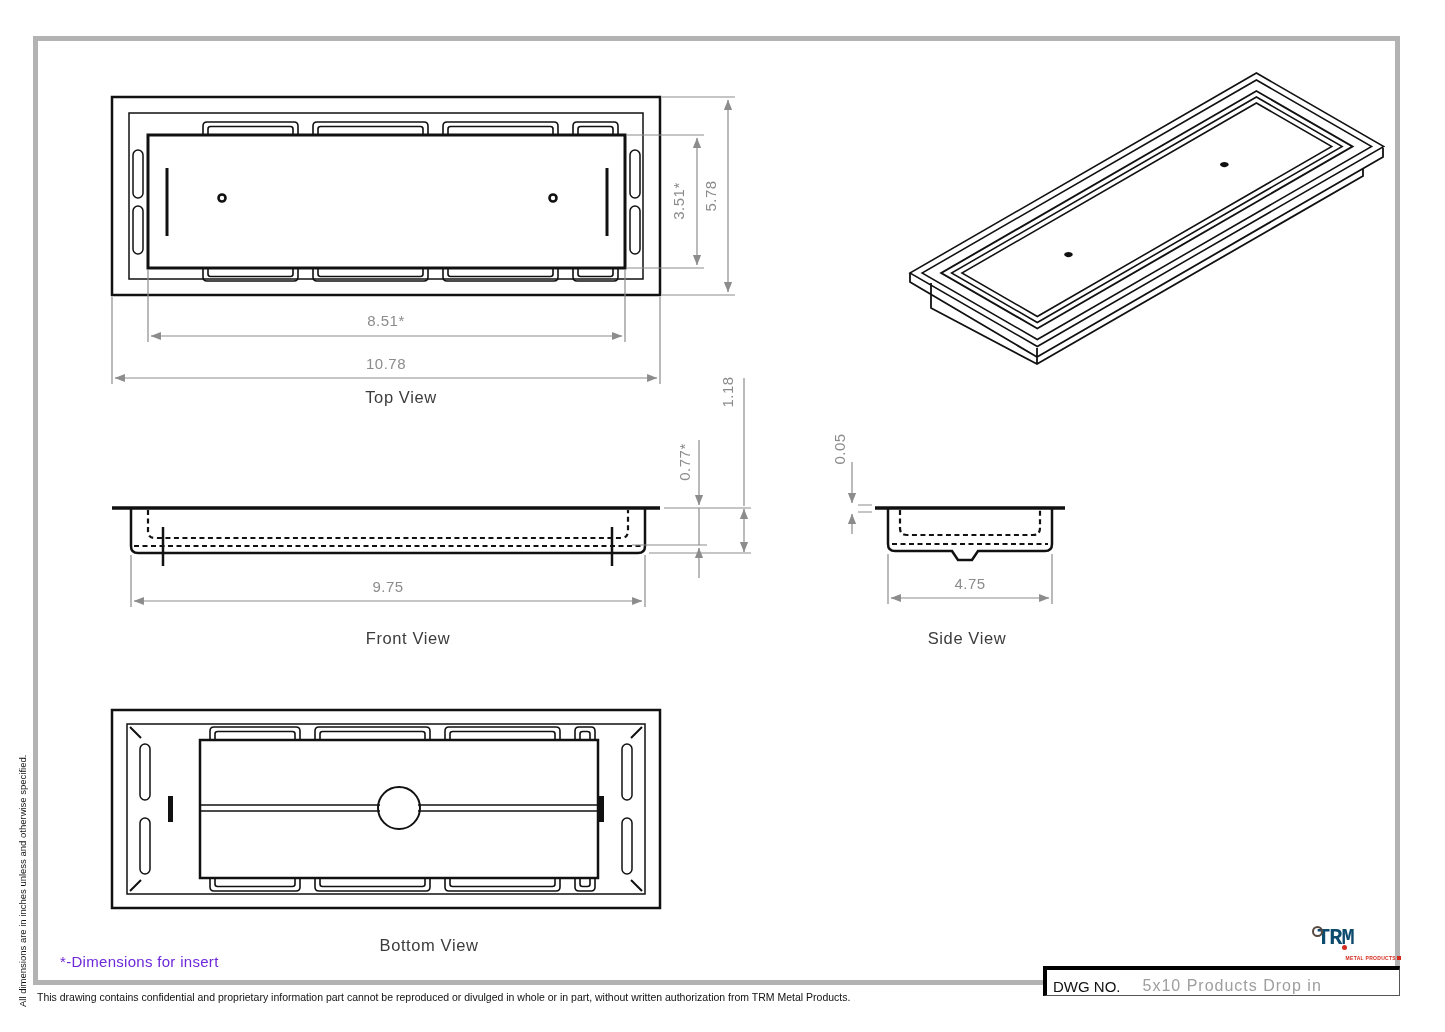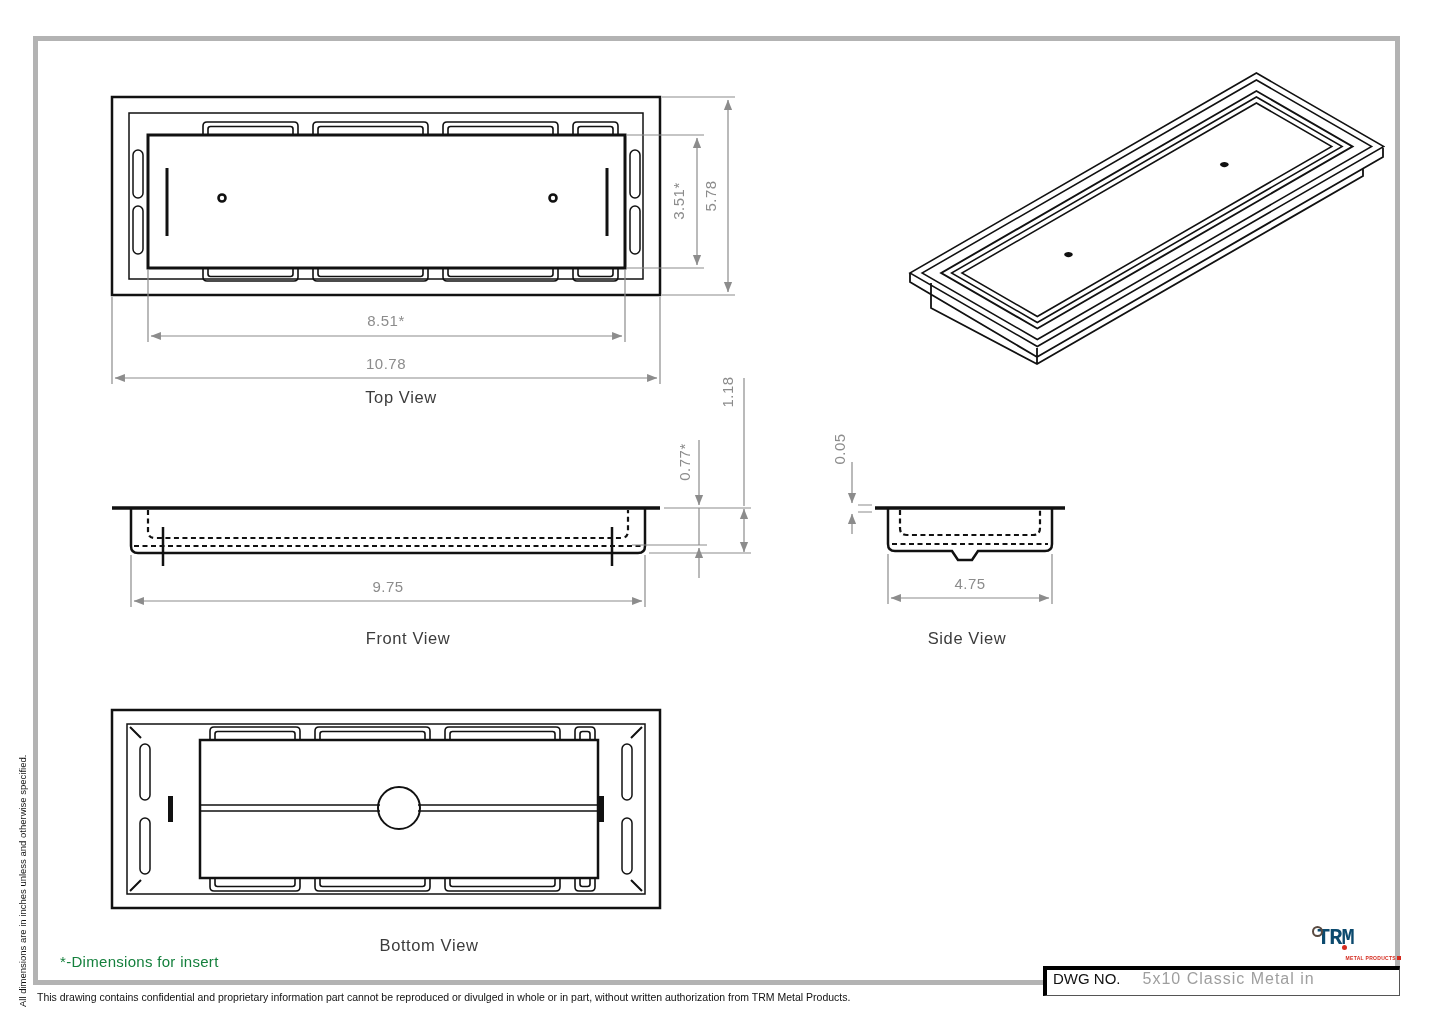--- a/index.html
+++ b/index.html
@@ -4,28 +4,28 @@
 <style>
   html,body{margin:0;padding:0;background:#fff;}
   body{width:1445px;height:1032px;position:relative;overflow:hidden;
        font-family:"Liberation Sans",sans-serif;}
   .sheet-border{position:absolute;left:33px;top:36px;width:1367px;height:949px;
        border:5px solid #b3b3b3;box-sizing:border-box;}
   svg{position:absolute;left:0;top:0;}
   svg text{font-family:"Liberation Sans",sans-serif;}
   .dim{font-size:15px;fill:#8c8c8c;letter-spacing:.5px;}
   .vlabel{font-size:16.5px;fill:#3c3c3c;letter-spacing:.6px;}
-  .note-insert{position:absolute;left:60px;top:953px;font-size:15px;color:#15803d;letter-spacing:.3px;}
+  .note-insert{position:absolute;left:60px;top:953px;font-size:15px;color:#6d28d9;letter-spacing:.3px;}
   .units-note{position:absolute;left:17px;top:1007px;transform:rotate(-90deg);
        transform-origin:0 0;font-size:9.5px;color:#111;white-space:nowrap;}
   .disclaimer{position:absolute;left:37px;top:991px;font-size:10.5px;color:#111;white-space:nowrap;}
   .title-block{position:absolute;left:1043px;top:966px;width:357px;height:30px;
        background:#fff;border-top:4px solid #000;border-left:4px solid #000;
        border-right:1.5px solid #555;border-bottom:1.5px solid #555;
-       box-sizing:border-box;display:flex;align-items:flex-start;}
+       box-sizing:border-box;display:flex;align-items:flex-end;}
   .dwg-label{font-size:15px;color:#111;margin-left:6px;font-weight:500;}
   .dwg-value{font-size:16px;color:#9e9e9e;margin-left:22px;letter-spacing:1px;}
   .logo{position:absolute;left:1317px;top:928px;width:86px;height:38px;}
   .logo-text{font-size:22px;font-weight:bold;color:#0c4a6e;letter-spacing:-1px;line-height:1;
        font-family:Liberation Mono, monospace;}
   .logo-ring{position:absolute;left:-5px;top:-2px;width:7px;height:7px;
        border:2.2px solid #594a41;border-radius:50%;}
   .logo-dot{position:absolute;left:25px;top:17px;width:5px;height:5px;
        background:#d42a1e;border-radius:50%;}
   .logo-tagline{position:absolute;right:2px;top:27px;font-size:5px;font-weight:bold;
@@ -152,21 +152,21 @@
     <path d="M910,273 L910,282 L1037,357 L1037,348 M1037,357 L1383,157 L1383,148 M931,283 L931,308 L1037,364 L1363,176 L1363,168 M1037,364 L1037,352"></path>
   </g>
 </svg>
 
 <div class="note-insert">*-Dimensions for insert</div>
 <div class="units-note">All dimensions are in inches unless and otherwise specified.</div>
 <div class="disclaimer">This drawing contains confidential and proprietary information part cannot be reproduced or divulged in whole or in part, without written authorization from TRM Metal Products.</div>
 
 <div class="title-block">
   <span class="dwg-label">DWG NO.</span>
-  <span class="dwg-value">5x10 Classic Metal in</span>
+  <span class="dwg-value">5x10 Products Drop in</span>
 </div>
 
 <div class="logo">
   <span class="logo-ring"></span>
   <span class="logo-text">TRM</span>
   <span class="logo-dot"></span>
   <span class="logo-tagline">
     <span>METAL PRODUCTS</span>
     <span class="logo-square"></span>
   </span>

